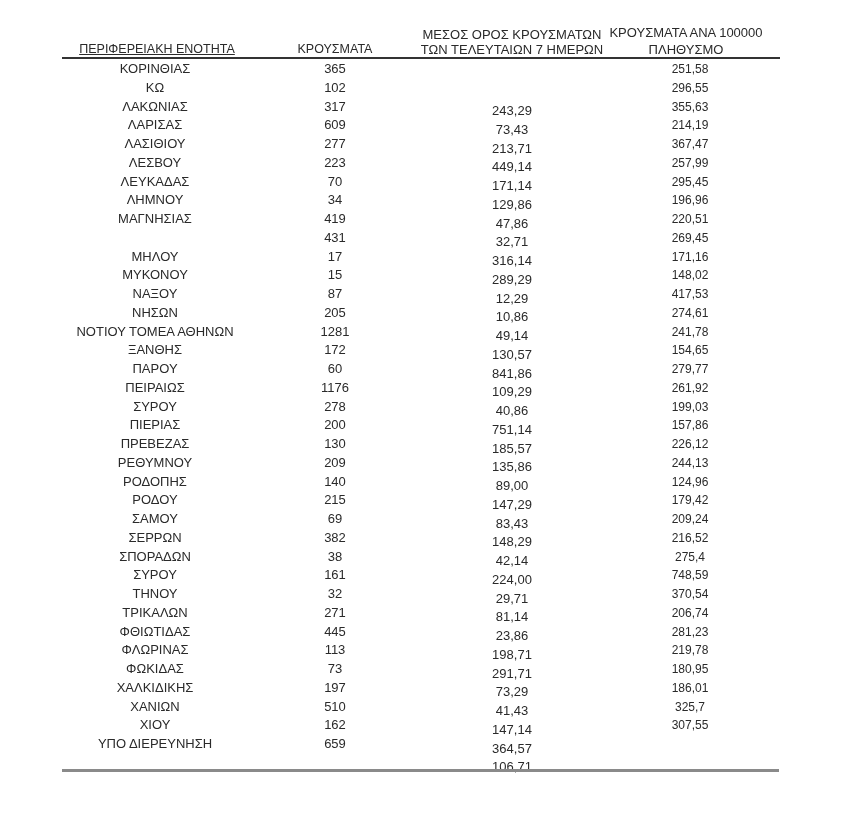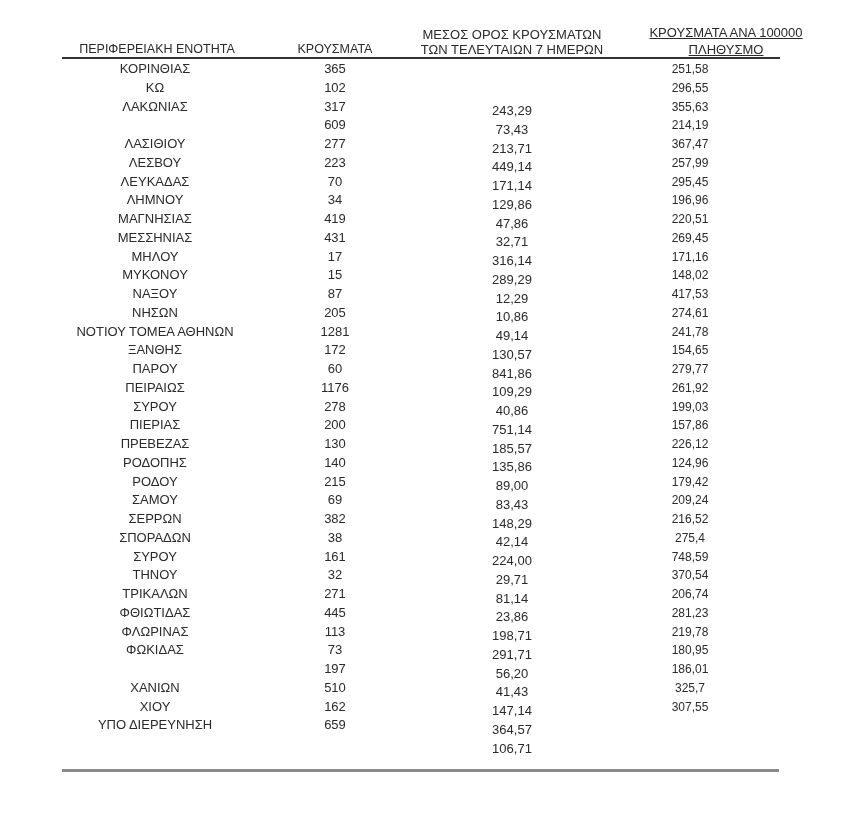--- a/index.html
+++ b/index.html
@@ -1,22 +1,22 @@
 <!DOCTYPE html>
 <html><head>
 <meta charset="utf-8">
 <style>
   html, body { margin: 0; padding: 0; background: #ffffff; }
   body { width: 849px; height: 816px; position: relative; overflow: hidden;
          font-family: "Liberation Sans", "DejaVu Sans", sans-serif; color: #2a2a2a; }
   .hdr { position: absolute; text-align: center; line-height: 15px; }
-  .hdr-region { left: 62px; width: 190px; top: 42px; font-size: 12.5px; }
+  .hdr-region { left: 62px; width: 190px; top: 42px; font-size: 12.5px; text-decoration: underline; }
   .hdr-cases { left: 285px; width: 100px; top: 42px; font-size: 12.5px; text-align: center; }
   .hdr-avg { left: 412px; width: 200px; top: 27px; font-size: 13px; line-height: 15px; }
-  .hdr-per100k { left: 636px; width: 180px; top: 24px; font-size: 13px; line-height: 17px; text-decoration: underline; }
+  .hdr-per100k { left: 596px; width: 180px; top: 24px; font-size: 13px; line-height: 17px; }
   .rule-top { position: absolute; left: 62px; top: 57px; width: 718px; height: 2px; background: #333; }
   .rule-bottom { position: absolute; left: 62px; top: 769px; width: 717px; height: 3px; background: #8a8a8a; }
   .rows { position: absolute; left: 0; top: 60px; width: 849px; }
   .row { position: relative; height: 18.75px; font-size: 13px; line-height: 18.75px; }
   .row span { position: absolute; top: 0; text-align: center; }
   .c-region { left: 55px; width: 200px; }
   .c-cases { left: 290px; width: 90px; }
   .c-avg { left: 462px; width: 100px; margin-top: 42px; }
   .c-per100k { left: 640px; width: 100px; font-size: 12px; }
 </style>
@@ -49,20 +49,21 @@
         <span class="c-avg">73,43</span>
         <span class="c-per100k">296,55</span>
       </div>
       <div class="row">
         <span class="c-region">ΛΑΚΩΝΙΑΣ</span>
         <span class="c-cases">317</span>
         <span class="c-avg">213,71</span>
         <span class="c-per100k">355,63</span>
       </div>
       <div class="row">
+        <span class="c-region">ΛΑΡΙΣΑΣ</span>
         <span class="c-cases">609</span>
         <span class="c-avg">449,14</span>
         <span class="c-per100k">214,19</span>
       </div>
       <div class="row">
         <span class="c-region">ΛΑΣΙΘΙΟΥ</span>
         <span class="c-cases">277</span>
         <span class="c-avg">171,14</span>
         <span class="c-per100k">367,47</span>
       </div>
@@ -84,21 +85,20 @@
         <span class="c-avg">32,71</span>
         <span class="c-per100k">196,96</span>
       </div>
       <div class="row">
         <span class="c-region">ΜΑΓΝΗΣΙΑΣ</span>
         <span class="c-cases">419</span>
         <span class="c-avg">316,14</span>
         <span class="c-per100k">220,51</span>
       </div>
       <div class="row">
-        <span class="c-region">ΜΕΣΣΗΝΙΑΣ</span>
         <span class="c-cases">431</span>
         <span class="c-avg">289,29</span>
         <span class="c-per100k">269,45</span>
       </div>
       <div class="row">
         <span class="c-region">ΜΗΛΟΥ</span>
         <span class="c-cases">17</span>
         <span class="c-avg">12,29</span>
         <span class="c-per100k">171,16</span>
       </div>
@@ -156,20 +156,26 @@
         <span class="c-avg">135,86</span>
         <span class="c-per100k">157,86</span>
       </div>
       <div class="row">
         <span class="c-region">ΠΡΕΒΕΖΑΣ</span>
         <span class="c-cases">130</span>
         <span class="c-avg">89,00</span>
         <span class="c-per100k">226,12</span>
       </div>
       <div class="row">
+        <span class="c-region">ΡΕΘΥΜΝΟΥ</span>
+        <span class="c-cases">209</span>
+        <span class="c-avg">147,29</span>
+        <span class="c-per100k">244,13</span>
+      </div>
+      <div class="row">
         <span class="c-region">ΡΟΔΟΠΗΣ</span>
         <span class="c-cases">140</span>
         <span class="c-avg">83,43</span>
         <span class="c-per100k">124,96</span>
       </div>
       <div class="row">
         <span class="c-region">ΡΟΔΟΥ</span>
         <span class="c-cases">215</span>
         <span class="c-avg">148,29</span>
         <span class="c-per100k">179,42</span>
@@ -212,30 +218,31 @@
       </div>
       <div class="row">
         <span class="c-region">ΦΘΙΩΤΙΔΑΣ</span>
         <span class="c-cases">445</span>
         <span class="c-avg">291,71</span>
         <span class="c-per100k">281,23</span>
       </div>
       <div class="row">
         <span class="c-region">ΦΛΩΡΙΝΑΣ</span>
         <span class="c-cases">113</span>
-        <span class="c-avg">56,20</span>
+        <span class="c-avg">73,29</span>
         <span class="c-per100k">219,78</span>
       </div>
       <div class="row">
         <span class="c-region">ΦΩΚΙΔΑΣ</span>
         <span class="c-cases">73</span>
         <span class="c-avg">41,43</span>
         <span class="c-per100k">180,95</span>
       </div>
       <div class="row">
+        <span class="c-region">ΧΑΛΚΙΔΙΚΗΣ</span>
         <span class="c-cases">197</span>
         <span class="c-avg">147,14</span>
         <span class="c-per100k">186,01</span>
       </div>
       <div class="row">
         <span class="c-region">ΧΑΝΙΩΝ</span>
         <span class="c-cases">510</span>
         <span class="c-avg">364,57</span>
         <span class="c-per100k">325,7</span>
       </div>

